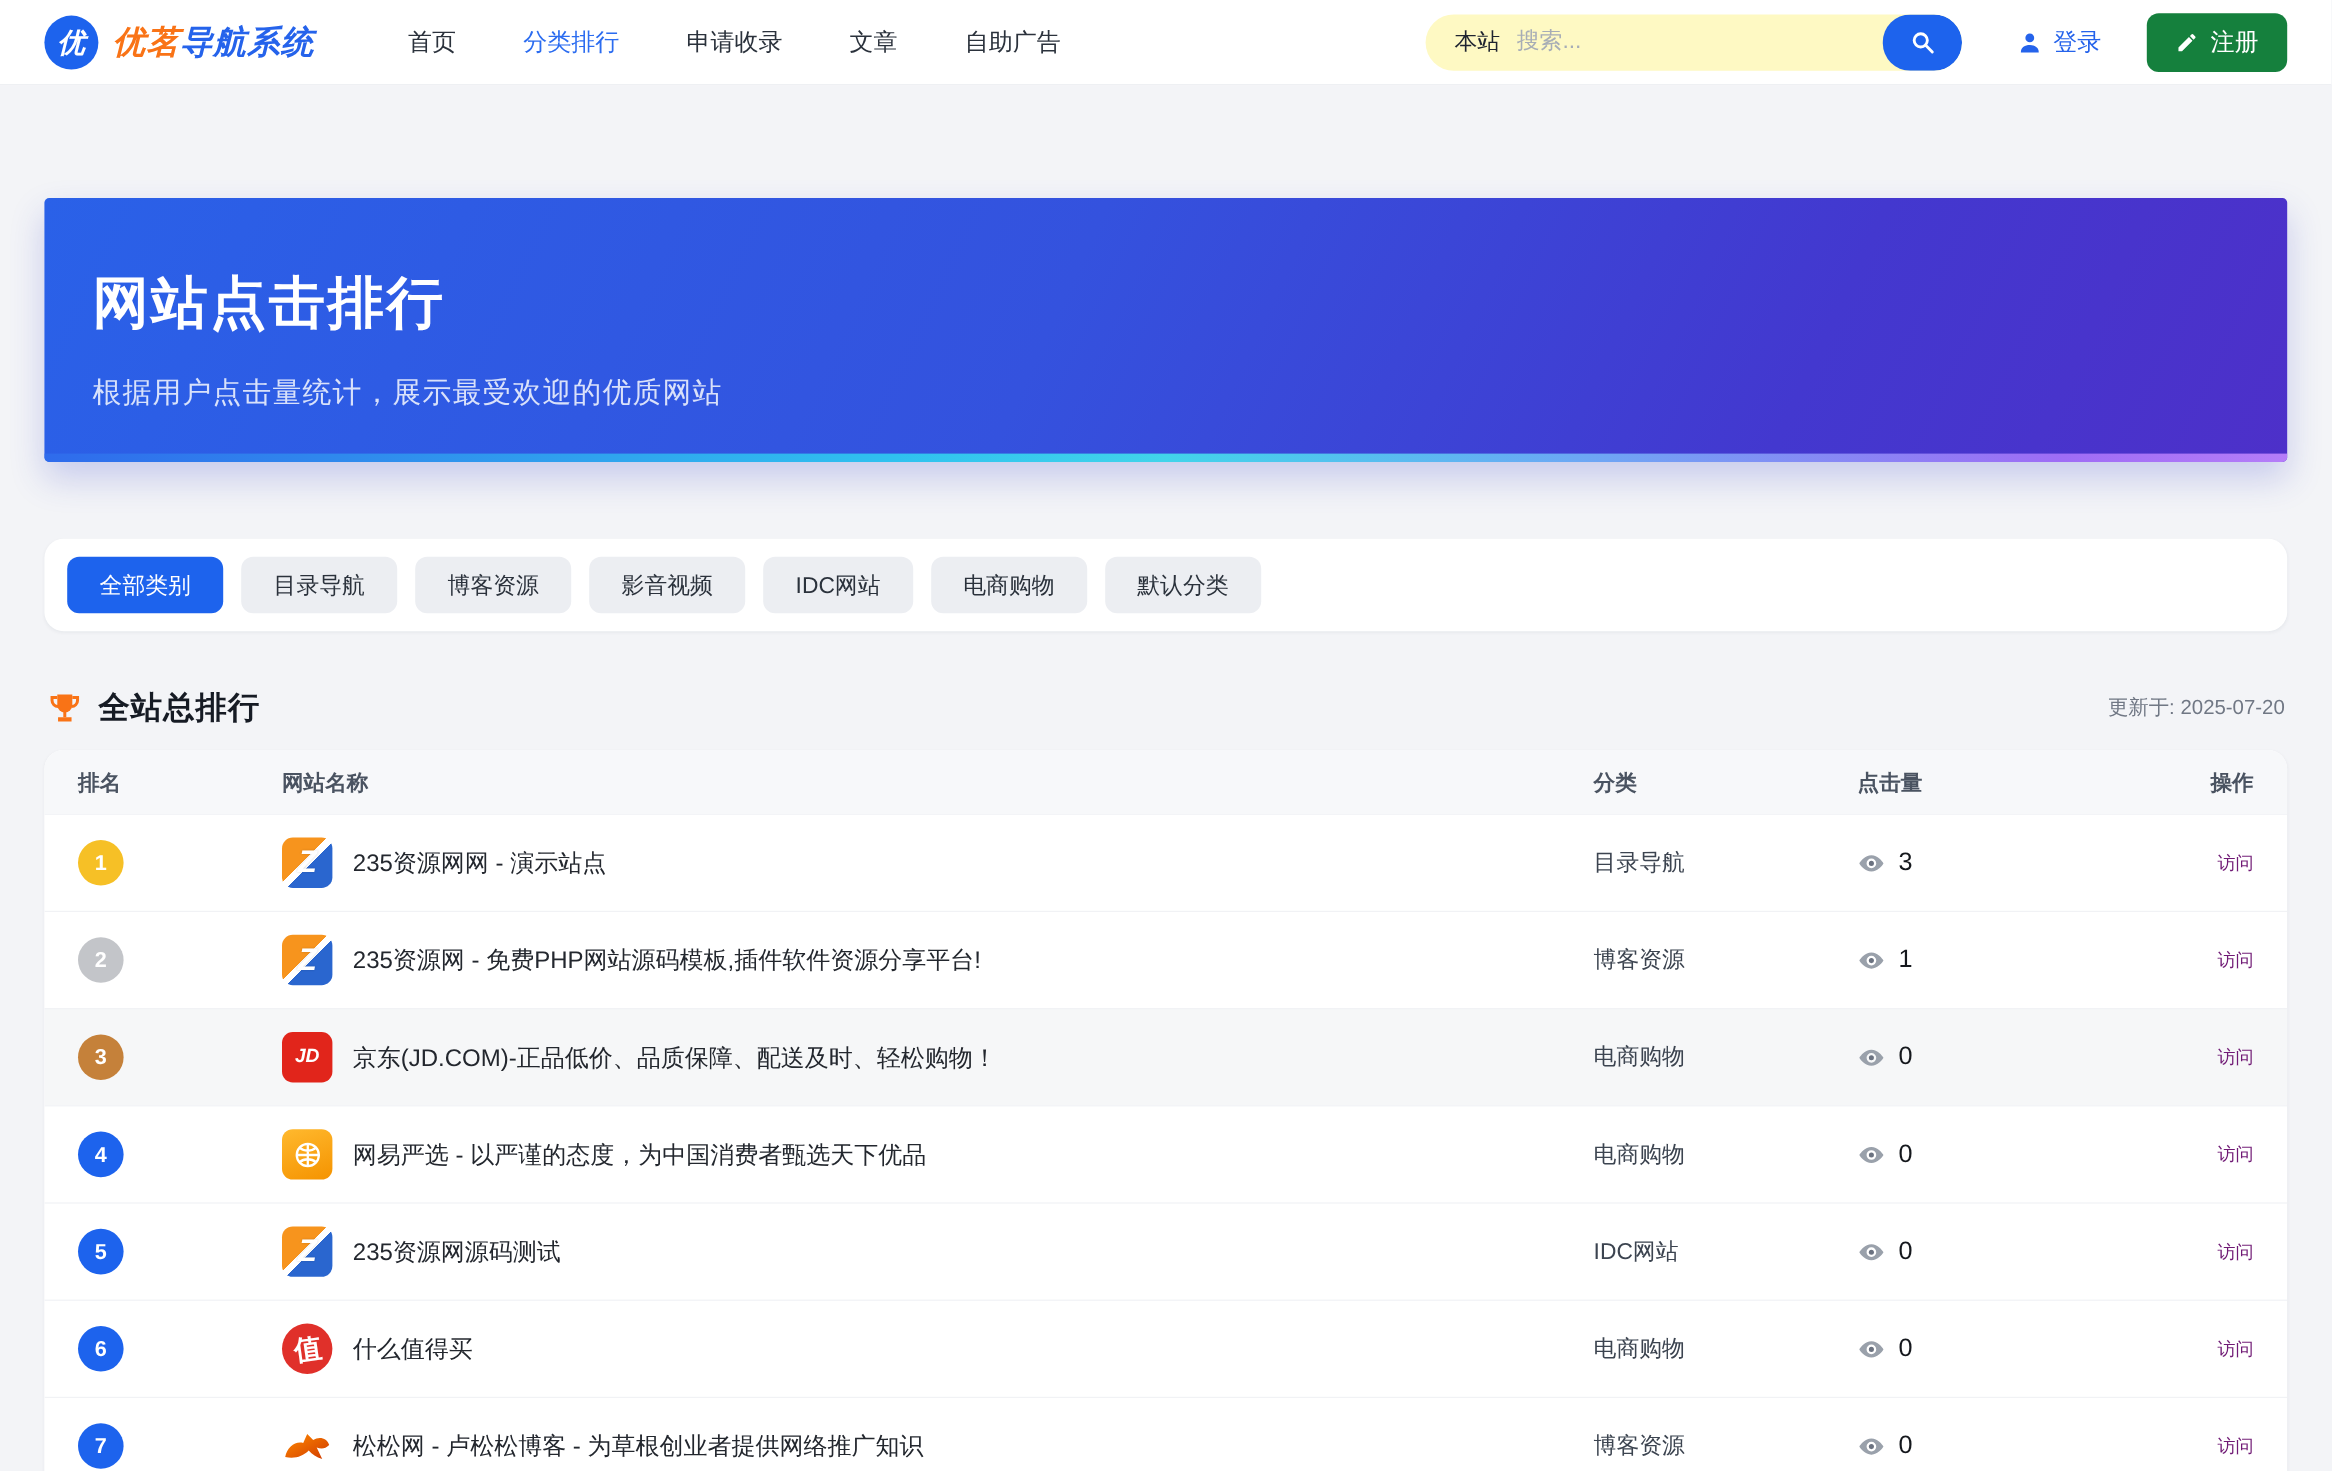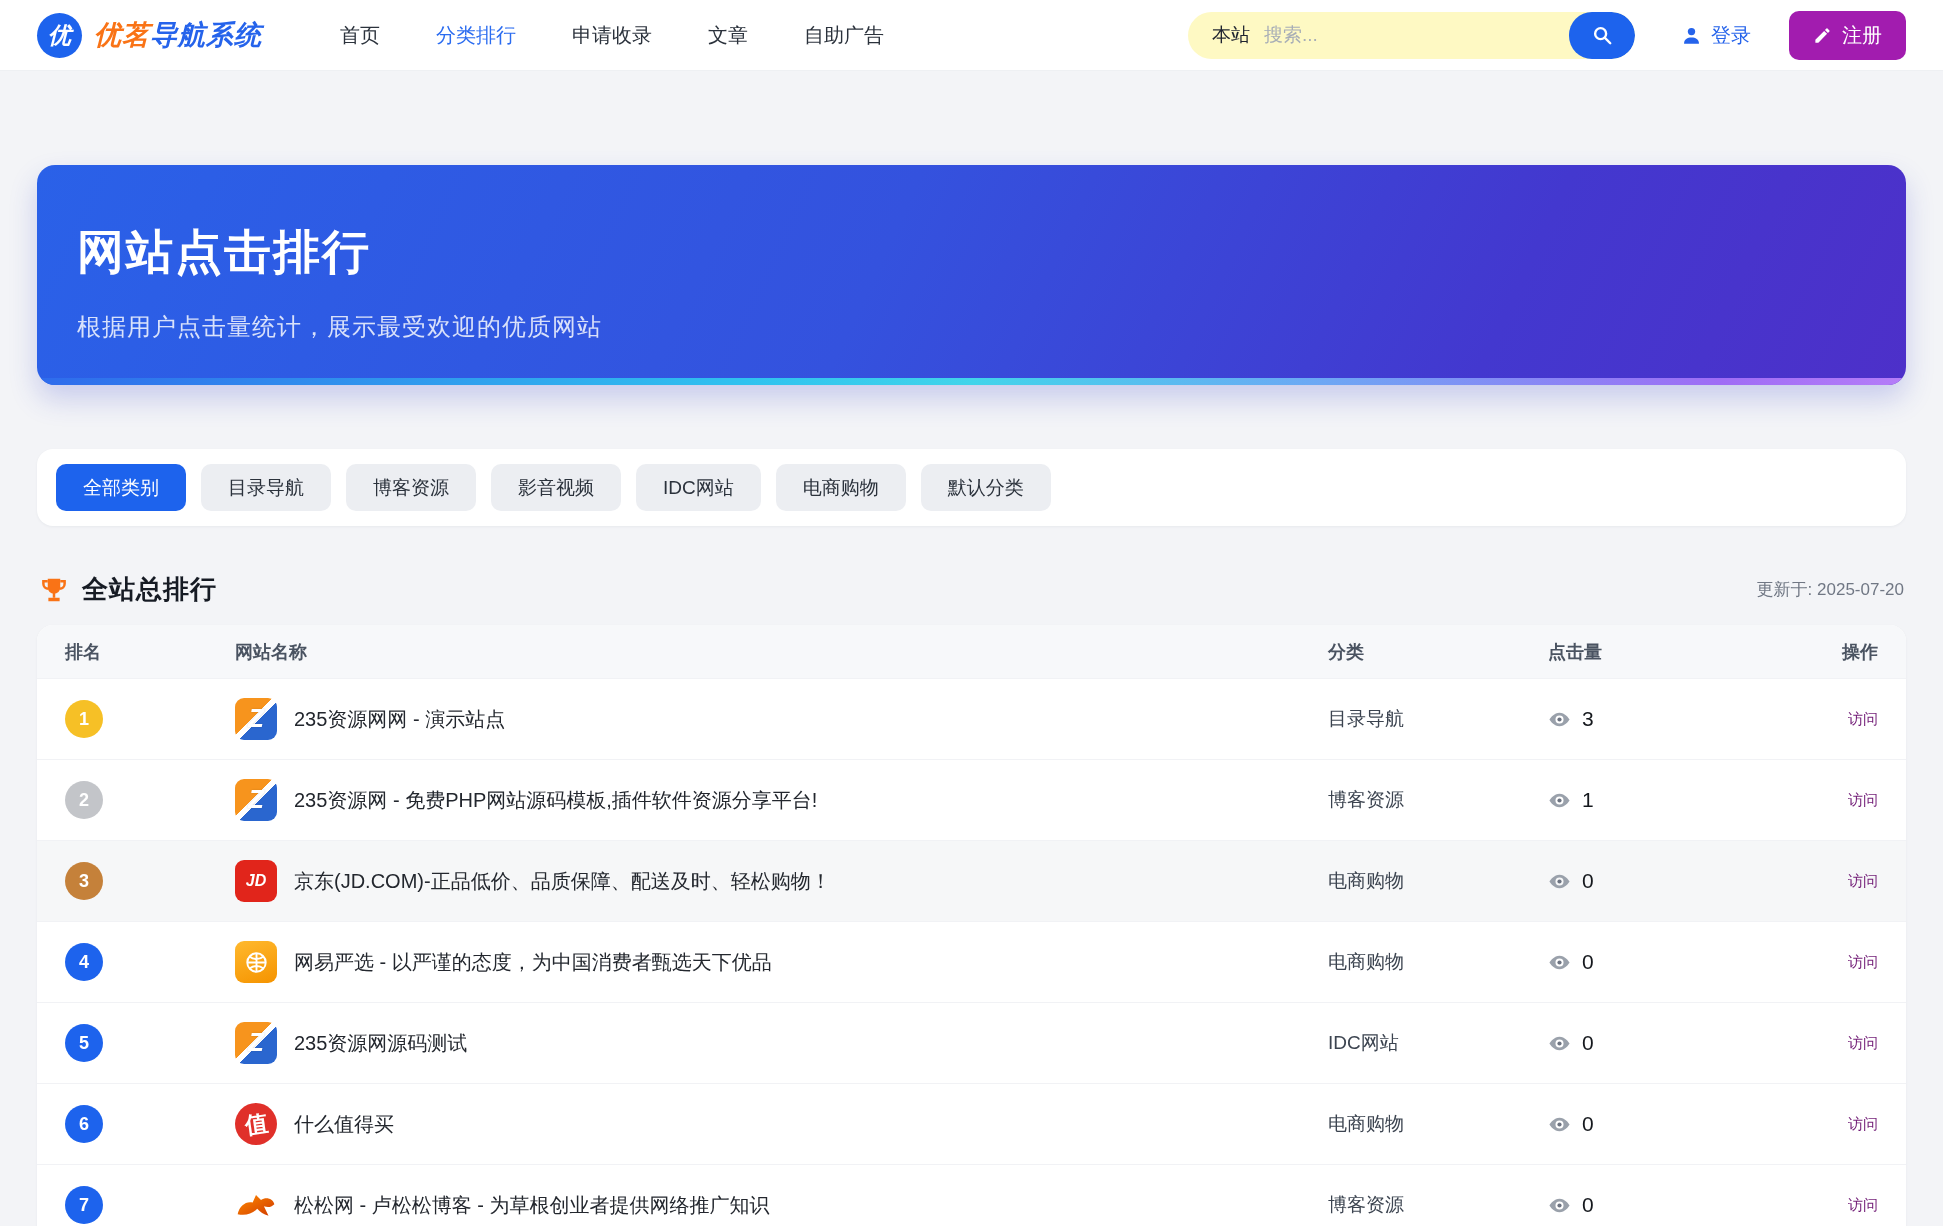--- a/index.html
+++ b/index.html
@@ -40,27 +40,27 @@
   .search-btn {
     width:66px; height:47px; border:none; border-radius:23px; background:#1d63ed;
     display:flex; align-items:center; justify-content:center; cursor:pointer; flex:none;
   }
   .login {
     display:flex; align-items:center; gap:9px; margin-left:46px;
     color:#2563eb; font-size:20px; cursor:pointer; text-decoration:none; white-space:nowrap;
   }
   .register {
     display:flex; align-items:center; gap:10px; margin-left:38px;
-    background:#a21caf; color:#fff; border:none; border-radius:10px;
+    background:#15803d; color:#fff; border:none; border-radius:10px;
     height:49px; padding:0 24px; font-size:20px; cursor:pointer; font-family:inherit; white-space:nowrap;
   }
   
   .page { padding:0 37px; }
   .hero {
-    margin-top:94px; height:220px; border-radius:18px; position:relative;
+    margin-top:94px; height:220px; border-radius:4px; position:relative;
     background:linear-gradient(115deg,#2a61e8 0%,#3452de 45%,#4338cf 78%,#4d30c9 100%);
     padding:56px 40px 0 40px; overflow:hidden;
     box-shadow:0 14px 28px rgba(48,64,200,.22);
   }
   .hero::after {
     content:""; position:absolute; left:0; right:0; bottom:0; height:7px;
     background:linear-gradient(90deg,#2f6bec 0%,#2fc2ef 38%,#41d4ea 50%,#6ba9f4 68%,#9f6cf5 90%,#b57df8 100%);
   }
   .hero h1 { color:#fff; font-size:47px; font-weight:800; letter-spacing:2px; }
   .hero p { color:rgba(255,255,255,.82); font-size:24px; margin-top:27px; letter-spacing:1px; }

